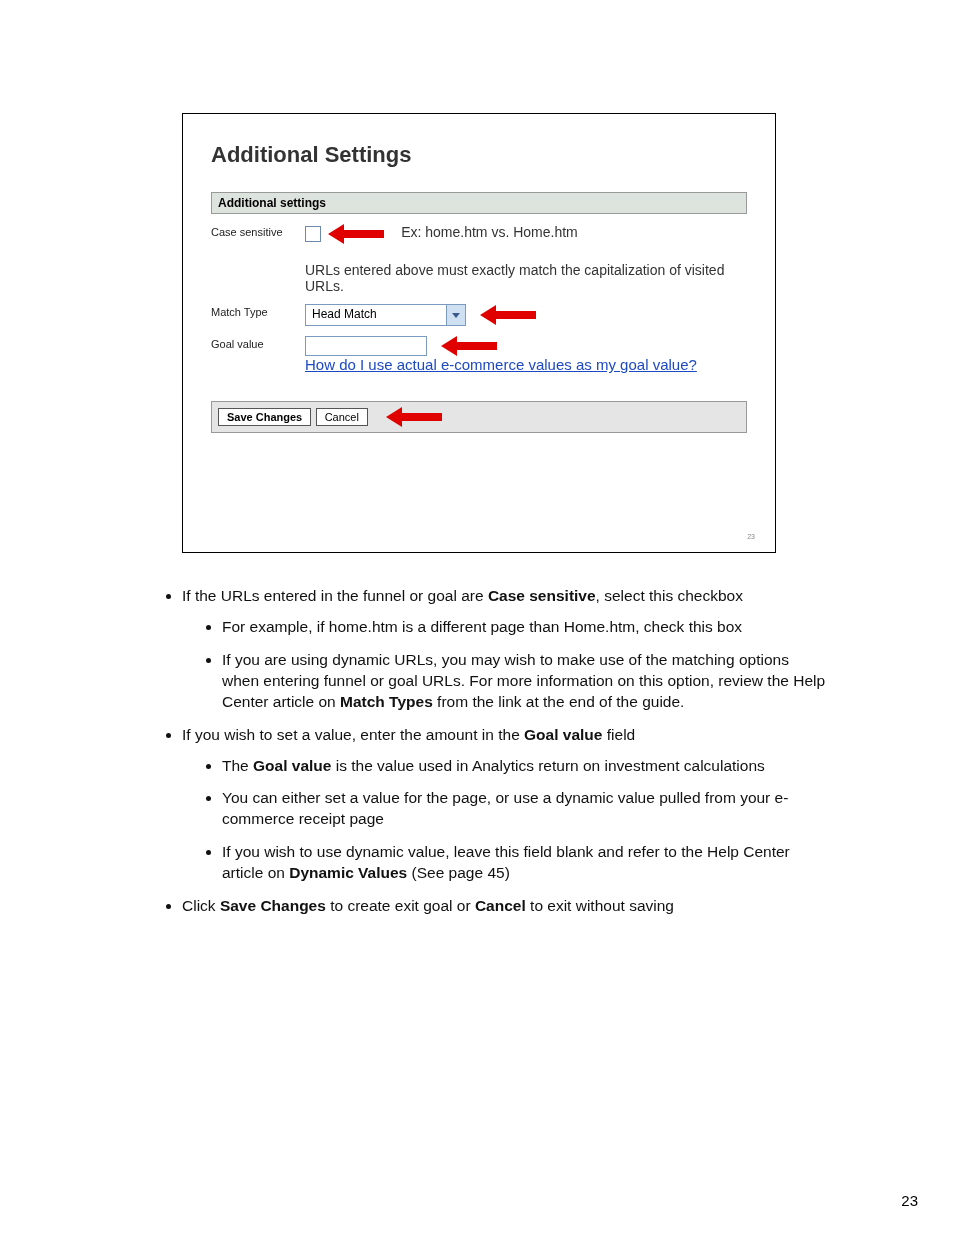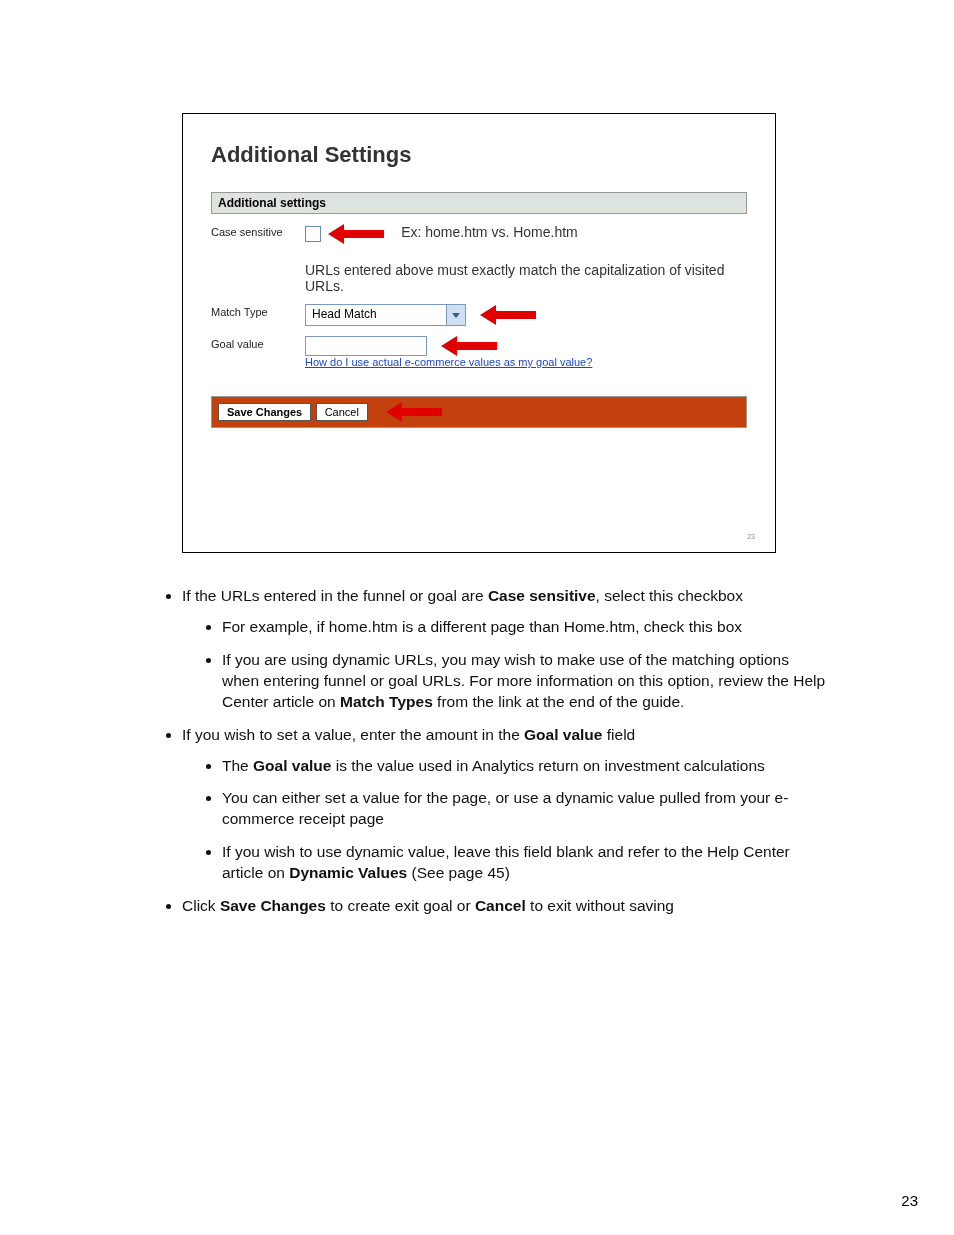--- a/index.html
+++ b/index.html
@@ -10,22 +10,22 @@
   .row{display:flex;align-items:flex-start;font-size:11px;margin:10px 0;}
   .row-label{width:94px;flex:0 0 94px;color:#222;padding-top:2px;}
   .row-body{flex:1;}
   .cb{width:14px;height:14px;border:1px solid #6b8aaa;display:inline-block;vertical-align:middle;background:#fff;}
   .hint{font-size:14px;color:#333;}
   .select{border:1px solid #7a9ac0;background:#fff;display:inline-flex;align-items:stretch;height:20px;font-size:12px;}
   .select-text{padding:2px 6px;min-width:128px;}
   .select-btn{width:18px;background:#cfe0f2;border-left:1px solid #7a9ac0;display:flex;align-items:center;justify-content:center;}
   .chev{width:0;height:0;border-left:4px solid transparent;border-right:4px solid transparent;border-top:5px solid #3a5a8a;}
   .txt{border:1px solid #7a9ac0;background:#fff;width:120px;height:18px;display:inline-block;}
-  .link{color:#1d49c4;font-size:11px;}
-  .btnbar{background:#c2410c;border:1px solid #999;padding:5px 6px;margin-top:28px;}
+  .link{color:#1d49c4;font-size:15px;}
+  .btnbar{background:#e5e5e5;border:1px solid #999;padding:5px 6px;margin-top:28px;}
   .btn{border:1px solid #555;background:#fff;font-size:11px;padding:2px 8px;display:inline-block;}
   .btn.primary{font-weight:bold;}
   .arrow{display:inline-block;vertical-align:middle;}
   .arrow svg{display:block;}
   .slide-pn{position:absolute;right:20px;bottom:12px;font-size:7px;color:#888;}
   .body-text{position:absolute;left:134px;top:586px;width:696px;font-size:15.5px;line-height:1.35;color:#111;}
   .body-text p{margin:0 0 28px 0;}
   ul.outer{list-style:disc;padding-left:48px;margin:0;}
   ul.outer>li{margin-bottom:12px;}
   ul.inner{list-style:disc;padding-left:40px;margin:10px 0 0 0;}

